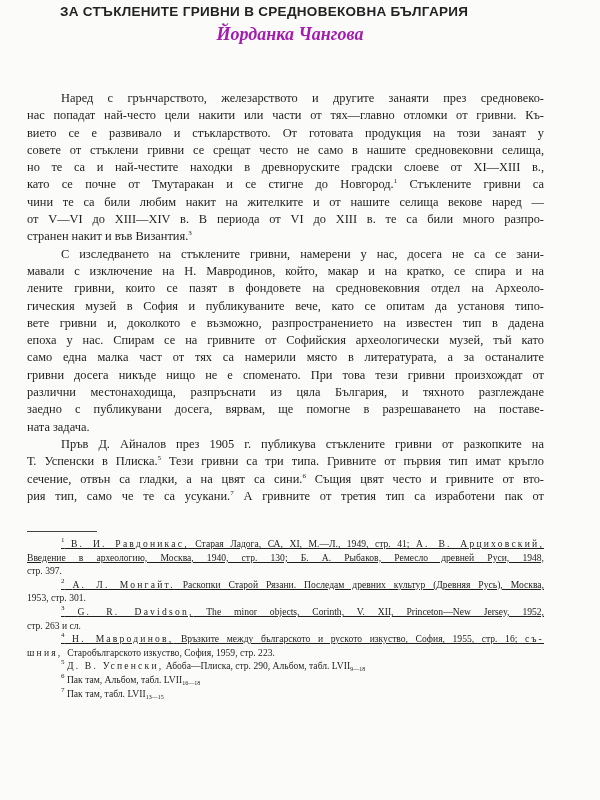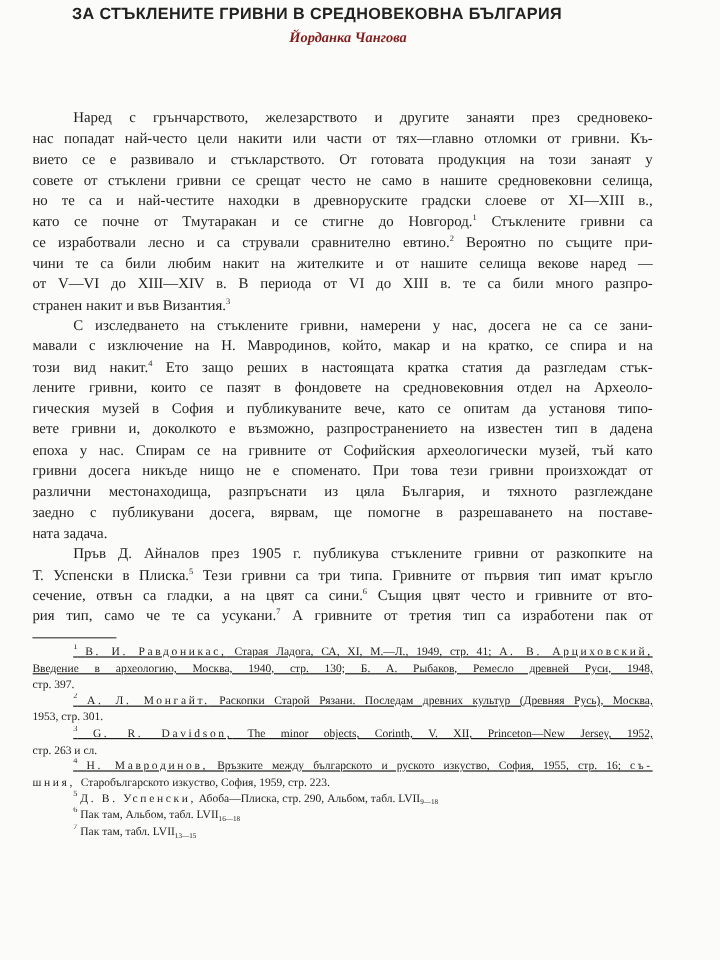--- a/index.html
+++ b/index.html
@@ -13,22 +13,22 @@
   .page { position: absolute; left: 0; top: 0; width: 600px; height: 576px; }
   .title {
     position: absolute; left: 60px; top: 4px; width: 500px;
     font-family: "Liberation Sans", "DejaVu Sans", sans-serif;
     font-weight: bold; font-size: 13.5px; letter-spacing: 0.3px;
     text-align: left; white-space: nowrap; color: #222;
   }
   .author {
     position: absolute; left: 190px; top: 24px; width: 200px;
     font-family: "Liberation Serif", serif;
-    font-style: italic; font-weight: bold; font-size: 12px;
-    text-align: center; color: #7f1d1d;
+    font-style: italic; font-weight: bold; font-size: 18px;
+    text-align: center; color: #a21caf;
   }
   .body-text {
     position: absolute; left: 27px; top: 90px; width: 517px;
     font-size: 12.4px; line-height: 17.3px;
   }
   .line {
     display: block; white-space: nowrap;
     text-align: justify; text-align-last: justify;
     height: 17.3px; overflow: hidden;
   }
@@ -57,31 +57,30 @@
   <div class="title">ЗА СТЪКЛЕНИТЕ ГРИВНИ В СРЕДНОВЕКОВНА БЪЛГАРИЯ</div>
   <div class="author">Йорданка Чангова</div>
 
   <div class="body-text">
     <span class="line indent"><span>Наред с грънчарството, железарството и другите занаяти през средновеко-</span></span>
     <span class="line"><span>нас попадат най-често цели накити или части от тях—главно отломки от гривни. Къ-</span></span>
     <span class="line"><span>вието се е развивало и стъкларството. От готовата продукция на този занаят у</span></span>
     <span class="line"><span>совете от стъклени гривни се срещат често не само в нашите средновековни селища,</span></span>
     <span class="line"><span>но те са и най-честите находки в древноруските градски слоеве от XI—XIII в.,</span></span>
     <span class="line"><span>като се почне от Тмутаракан и се стигне до Новгород.</span><sup>1</sup><span> Стъклените гривни са</span></span>
-    <span class="line"><span>се изработвали лесно и са стрували сравнително евтино.</span><sup>2</sup><span> Вероятно по същите при-</span></span>
     <span class="line"><span>чини те са били любим накит на жителките и от нашите селища векове наред —</span></span>
     <span class="line"><span>от V—VI до XIII—XIV в. В периода от VI до XIII в. те са били много разпро-</span></span>
     <span class="line last"><span>странен накит и във Византия.</span><sup>3</sup></span>
     <span class="line indent"><span>С изследването на стъклените гривни, намерени у нас, досега не са се зани-</span></span>
     <span class="line"><span>мавали с изключение на Н. Мавродинов, който, макар и на кратко, се спира и на</span></span>
-    <span class="line"><span>този вид накит.</span><sup>4</sup><span> Ето защо реших в настоящата кратка статия да разгледам стък-</span></span>
     <span class="line"><span>лените гривни, които се пазят в фондовете на средновековния отдел на Археоло-</span></span>
     <span class="line"><span>гическия музей в София и публикуваните вече, като се опитам да установя типо-</span></span>
     <span class="line"><span>вете гривни и, доколкото е възможно, разпространението на известен тип в дадена</span></span>
     <span class="line"><span>епоха у нас. Спирам се на гривните от Софийския археологически музей, тъй като</span></span>
+    <span class="line"><span>само една малка част от тях са намерили място в литературата, а за останалите</span></span>
     <span class="line"><span>гривни досега никъде нищо не е споменато. При това тези гривни произхождат от</span></span>
     <span class="line"><span>различни местонаходища, разпръснати из цяла България, и тяхното разглеждане</span></span>
     <span class="line"><span>заедно с публикувани досега, вярвам, ще помогне в разрешаването на поставе-</span></span>
     <span class="line last"><span>ната задача.</span></span>
     <span class="line indent"><span>Пръв Д. Айналов през 1905 г. публикува стъклените гривни от разкопките на</span></span>
     <span class="line"><span>Т. Успенски в Плиска.</span><sup>5</sup><span> Тези гривни са три типа. Гривните от първия тип имат кръгло</span></span>
     <span class="line"><span>сечение, отвън са гладки, а на цвят са сини.</span><sup>6</sup><span> Същия цвят често и гривните от вто-</span></span>
     <span class="line"><span>рия тип, само че те са усукани.</span><sup>7</sup><span> А гривните от третия тип са изработени пак от</span></span>
   </div>
 

